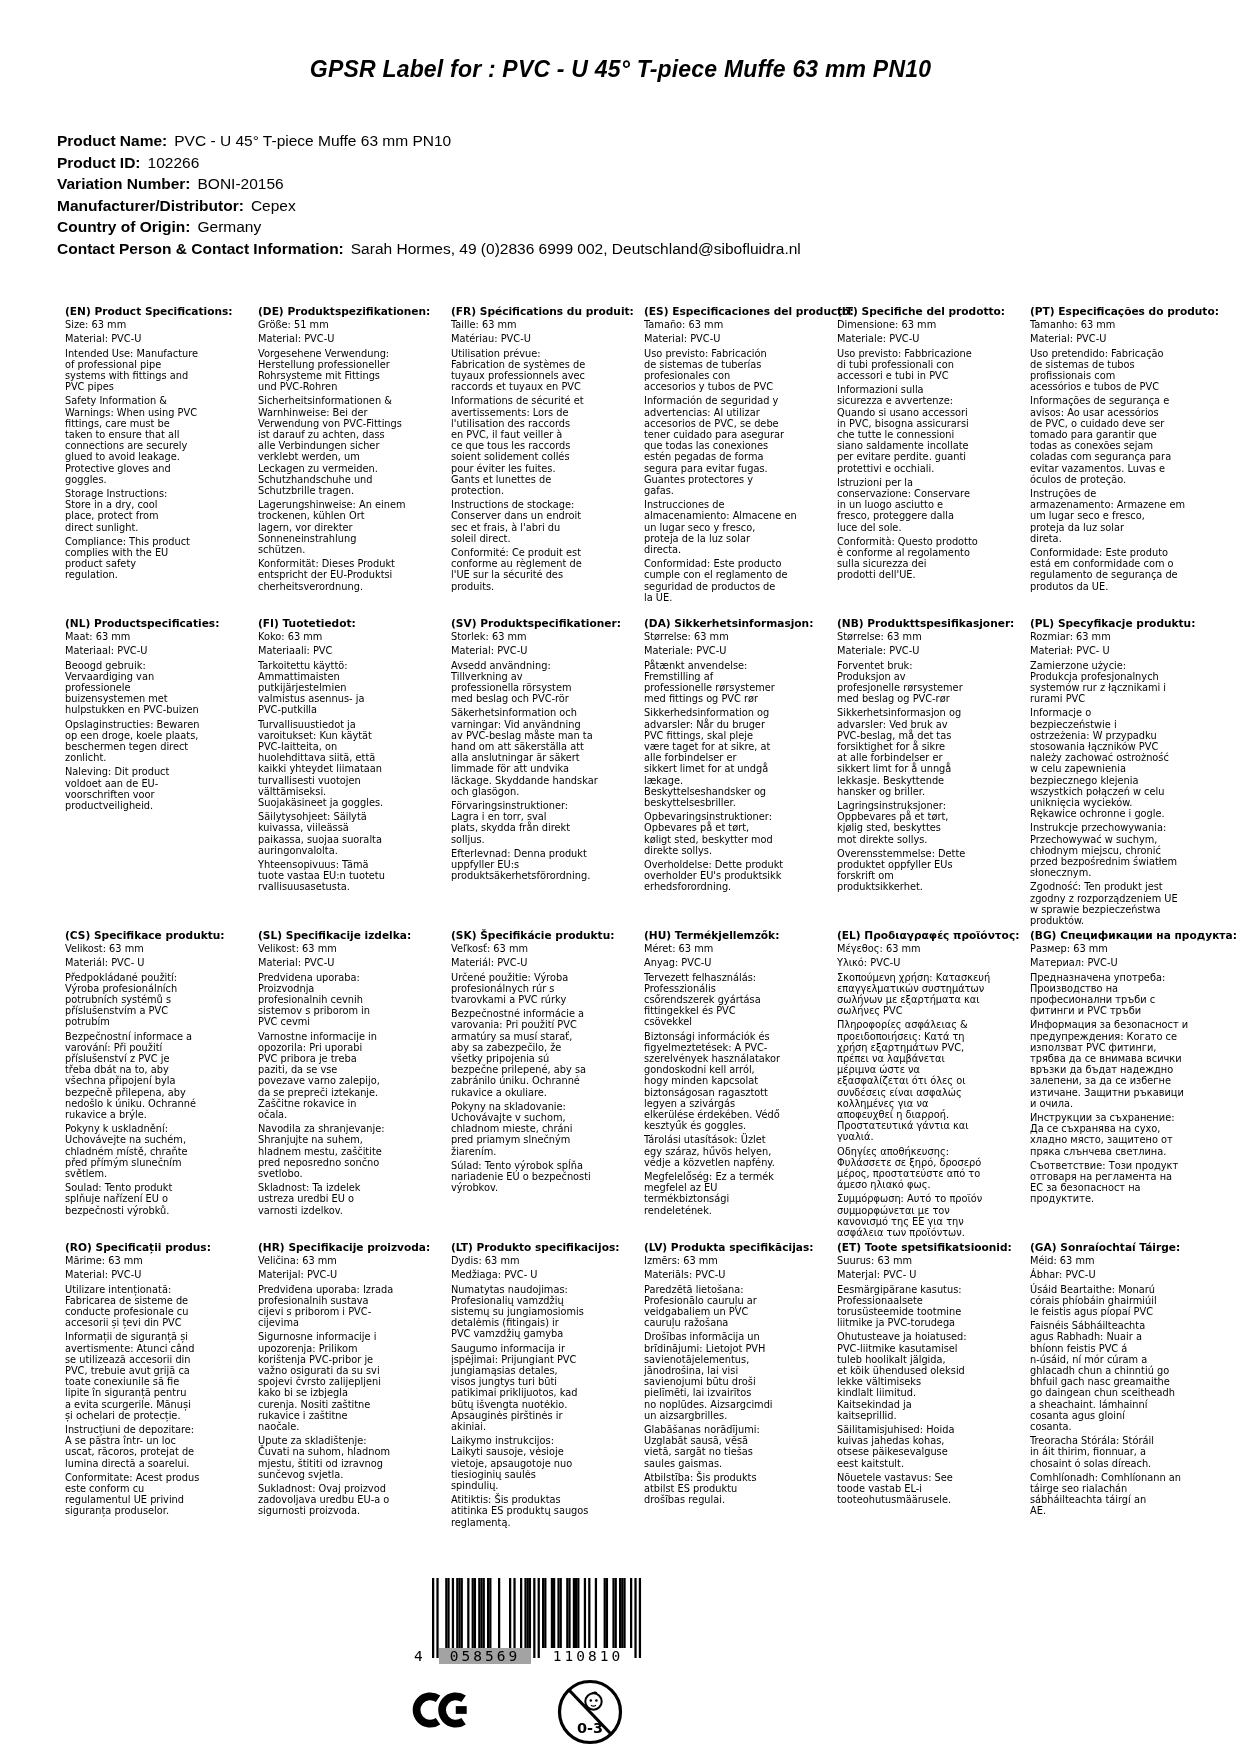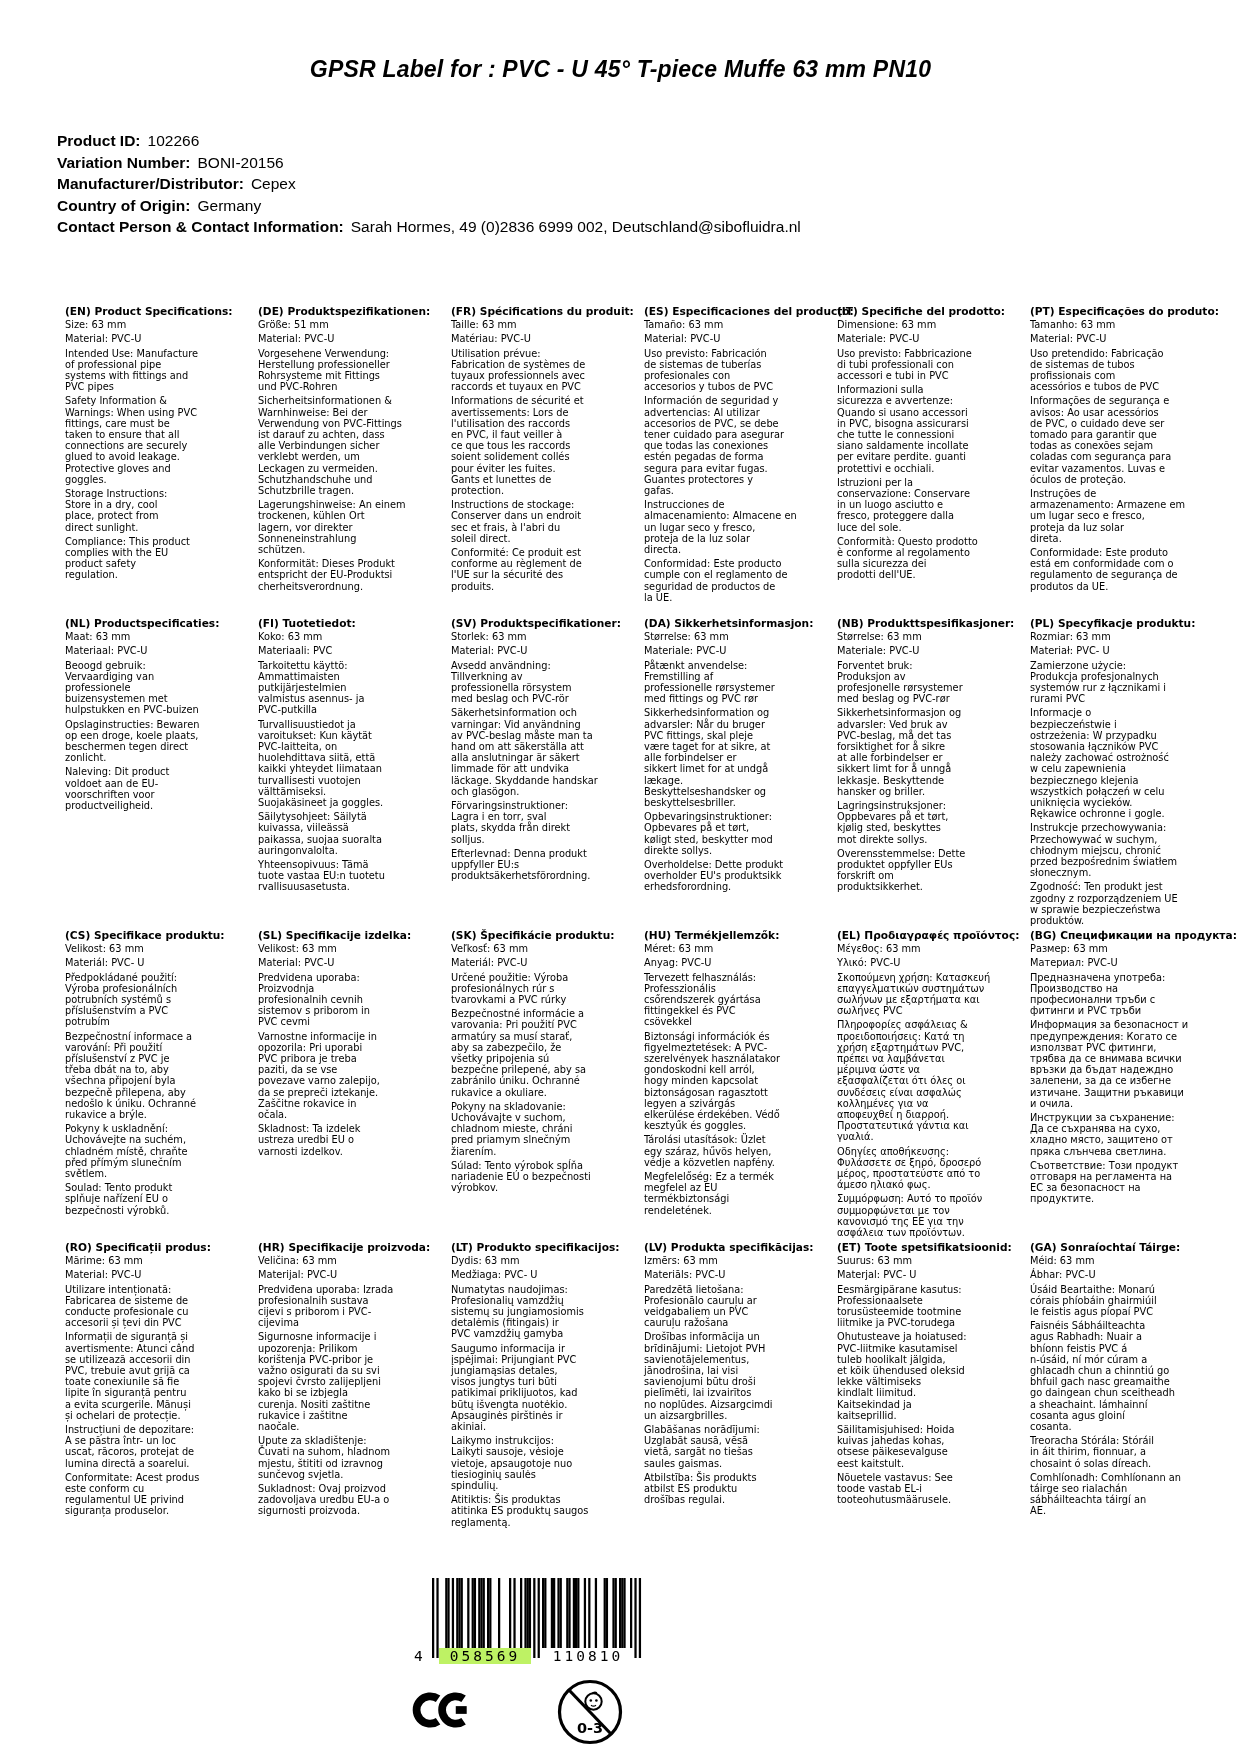--- a/index.html
+++ b/index.html
@@ -73,33 +73,34 @@
     position: absolute;
     left: 0;
     top: 70px;
     width: 100%;
     height: 20px;
     font-family: "DejaVu Sans Mono", monospace;
     font-size: 14.5px;
     background: transparent;
   }
   .bd-lead { position: absolute; left: 28px; top: 0; }
-  .bd-g1 { position: absolute; left: 53px; width: 92px; top: 0; text-align: center; letter-spacing: 3px; background: #bef264; }
+  .bd-g1 { position: absolute; left: 53px; width: 92px; top: 0; text-align: center; letter-spacing: 3px; background: #a3a3a3; }
   .bd-g2 { position: absolute; left: 156px; width: 92px; top: 0; text-align: center; letter-spacing: 3px; background: #fff; }
   .ce-mark { position: absolute; left: 412px; top: 1684px; }
   .age-mark { position: absolute; left: 556px; top: 1678px; }
 </style>
 </head>
 <body>
 
 <div class="page">
 
   <div class="title">GPSR Label for : PVC - U 45° T-piece Muffe 63 mm PN10</div>
 
   <div class="product-info">
+      <div class="pi-row"><span class="pi-label">Product Name:</span><span class="pi-value">PVC - U 45° T-piece Muffe 63 mm PN10</span></div>
       <div class="pi-row"><span class="pi-label">Product ID:</span><span class="pi-value">102266</span></div>
       <div class="pi-row"><span class="pi-label">Variation Number:</span><span class="pi-value">BONI-20156</span></div>
       <div class="pi-row"><span class="pi-label">Manufacturer/Distributor:</span><span class="pi-value">Cepex</span></div>
       <div class="pi-row"><span class="pi-label">Country of Origin:</span><span class="pi-value">Germany</span></div>
       <div class="pi-row"><span class="pi-label">Contact Person &amp; Contact Information:</span><span class="pi-value">Sarah Hormes, 49 (0)2836 6999 002, Deutschland@sibofluidra.nl</span></div>
     </div>
 
   <div class="spec-grid">
       <div class="spec-block">
     <div class="spec-heading">(EN) Product Specifications:</div>
@@ -464,20 +465,25 @@
 sistemov s priborom in
 PVC cevmi</div>
           <div class="spec-para">Varnostne informacije in
 opozorila: Pri uporabi
 PVC pribora je treba
 paziti, da se vse
 povezave varno zalepijo,
 da se prepreči iztekanje.
 Zaščitne rokavice in
 očala.</div>
+          <div class="spec-para">Navodila za shranjevanje:
+Shranjujte na suhem,
+hladnem mestu, zaščitite
+pred neposredno sončno
+svetlobo.</div>
           <div class="spec-para">Skladnost: Ta izdelek
 ustreza uredbi EU o
 varnosti izdelkov.</div>
         </div>
   </div>
       <div class="spec-block">
     <div class="spec-heading">(SK) Špecifikácie produktu:</div>
     <div class="spec-paras">
           <div class="spec-para">Veľkosť: 63 mm</div>
           <div class="spec-para">Materiál: PVC-U</div>

